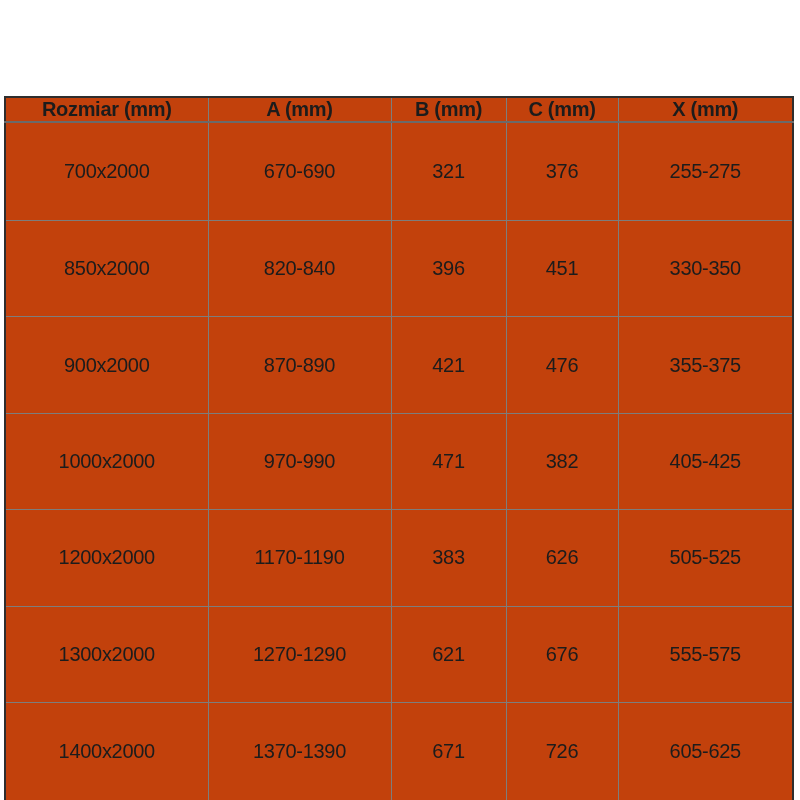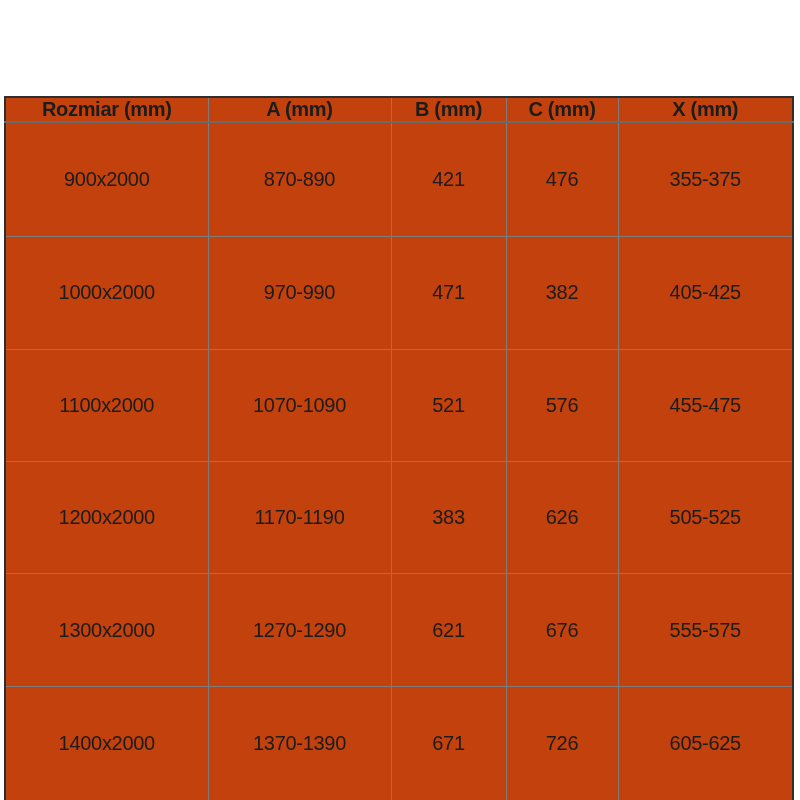--- a/index.html
+++ b/index.html
@@ -65,39 +65,46 @@
       <tr>
         <th>Rozmiar (mm)</th>
         <th>A (mm)</th>
         <th>B (mm)</th>
         <th>C (mm)</th>
         <th>X (mm)</th>
       </tr>
     </thead>
     <tbody>
         <tr>
+          <td>700x2000</td>
+          <td>670-690</td>
+          <td>321</td>
+          <td>376</td>
+          <td>255-275</td>
+        </tr>
+        <tr>
+          <td>850x2000</td>
+          <td>820-840</td>
+          <td>396</td>
+          <td>451</td>
+          <td>330-350</td>
+        </tr>
+        <tr>
           <td>900x2000</td>
           <td>870-890</td>
           <td>421</td>
           <td>476</td>
           <td>355-375</td>
         </tr>
         <tr>
           <td>1000x2000</td>
           <td>970-990</td>
           <td>471</td>
           <td>382</td>
           <td>405-425</td>
-        </tr>
-        <tr>
-          <td>1100x2000</td>
-          <td>1070-1090</td>
-          <td>521</td>
-          <td>576</td>
-          <td>455-475</td>
         </tr>
         <tr>
           <td>1200x2000</td>
           <td>1170-1190</td>
           <td>383</td>
           <td>626</td>
           <td>505-525</td>
         </tr>
         <tr>
           <td>1300x2000</td>

